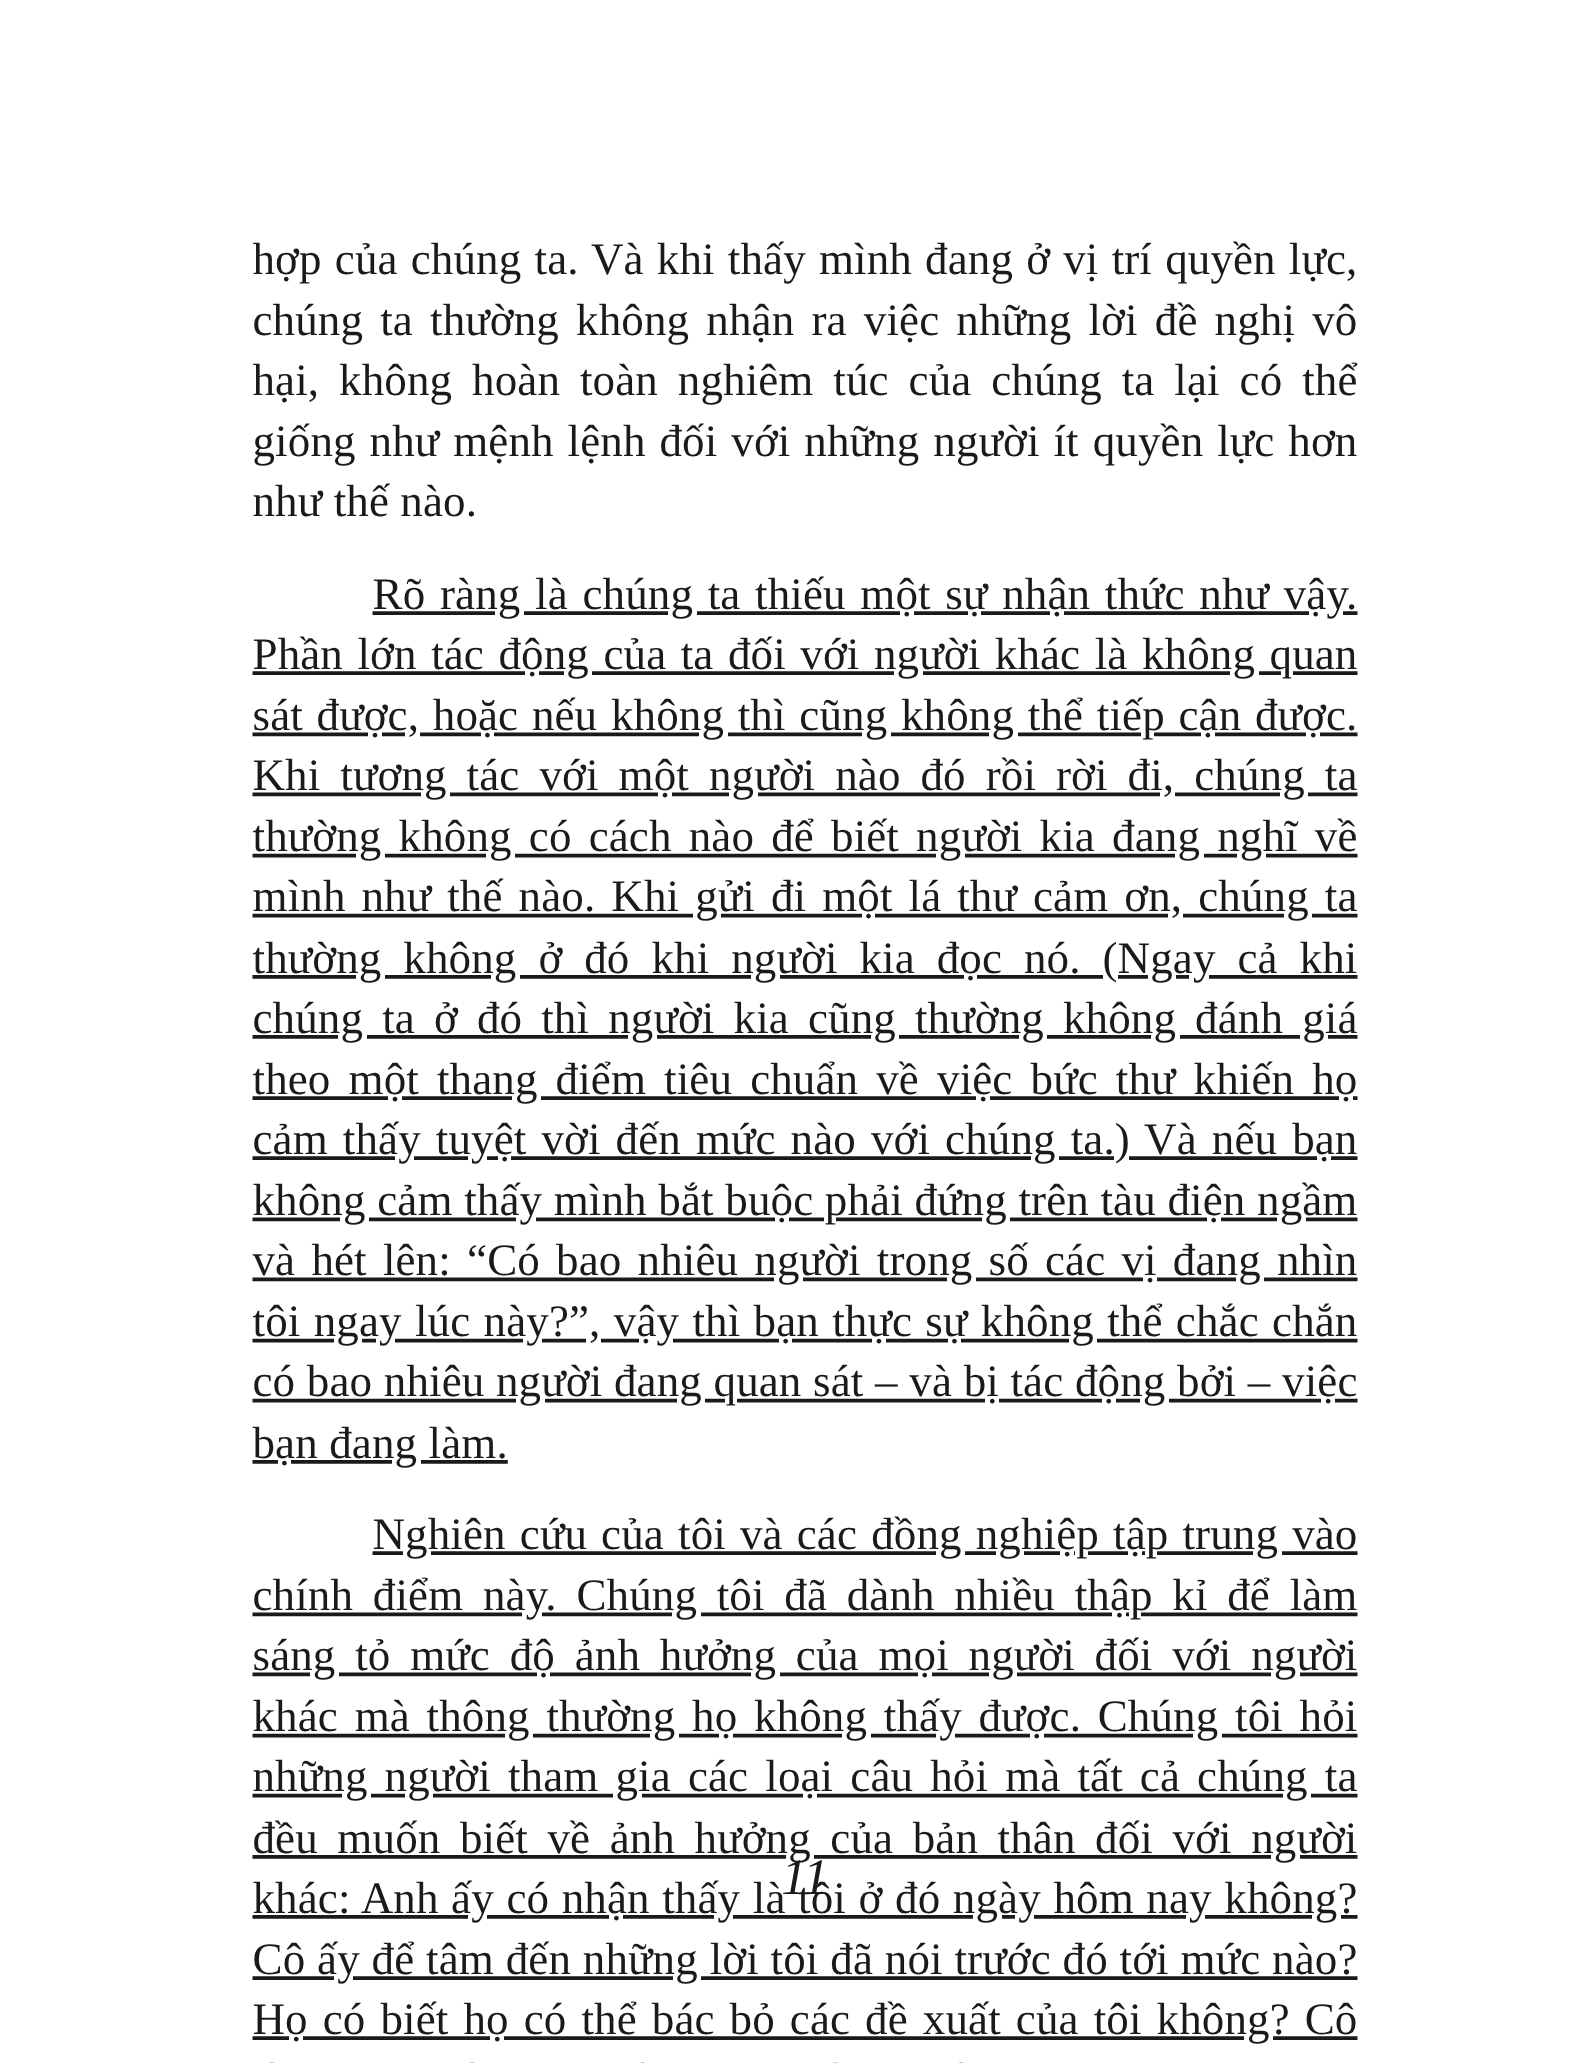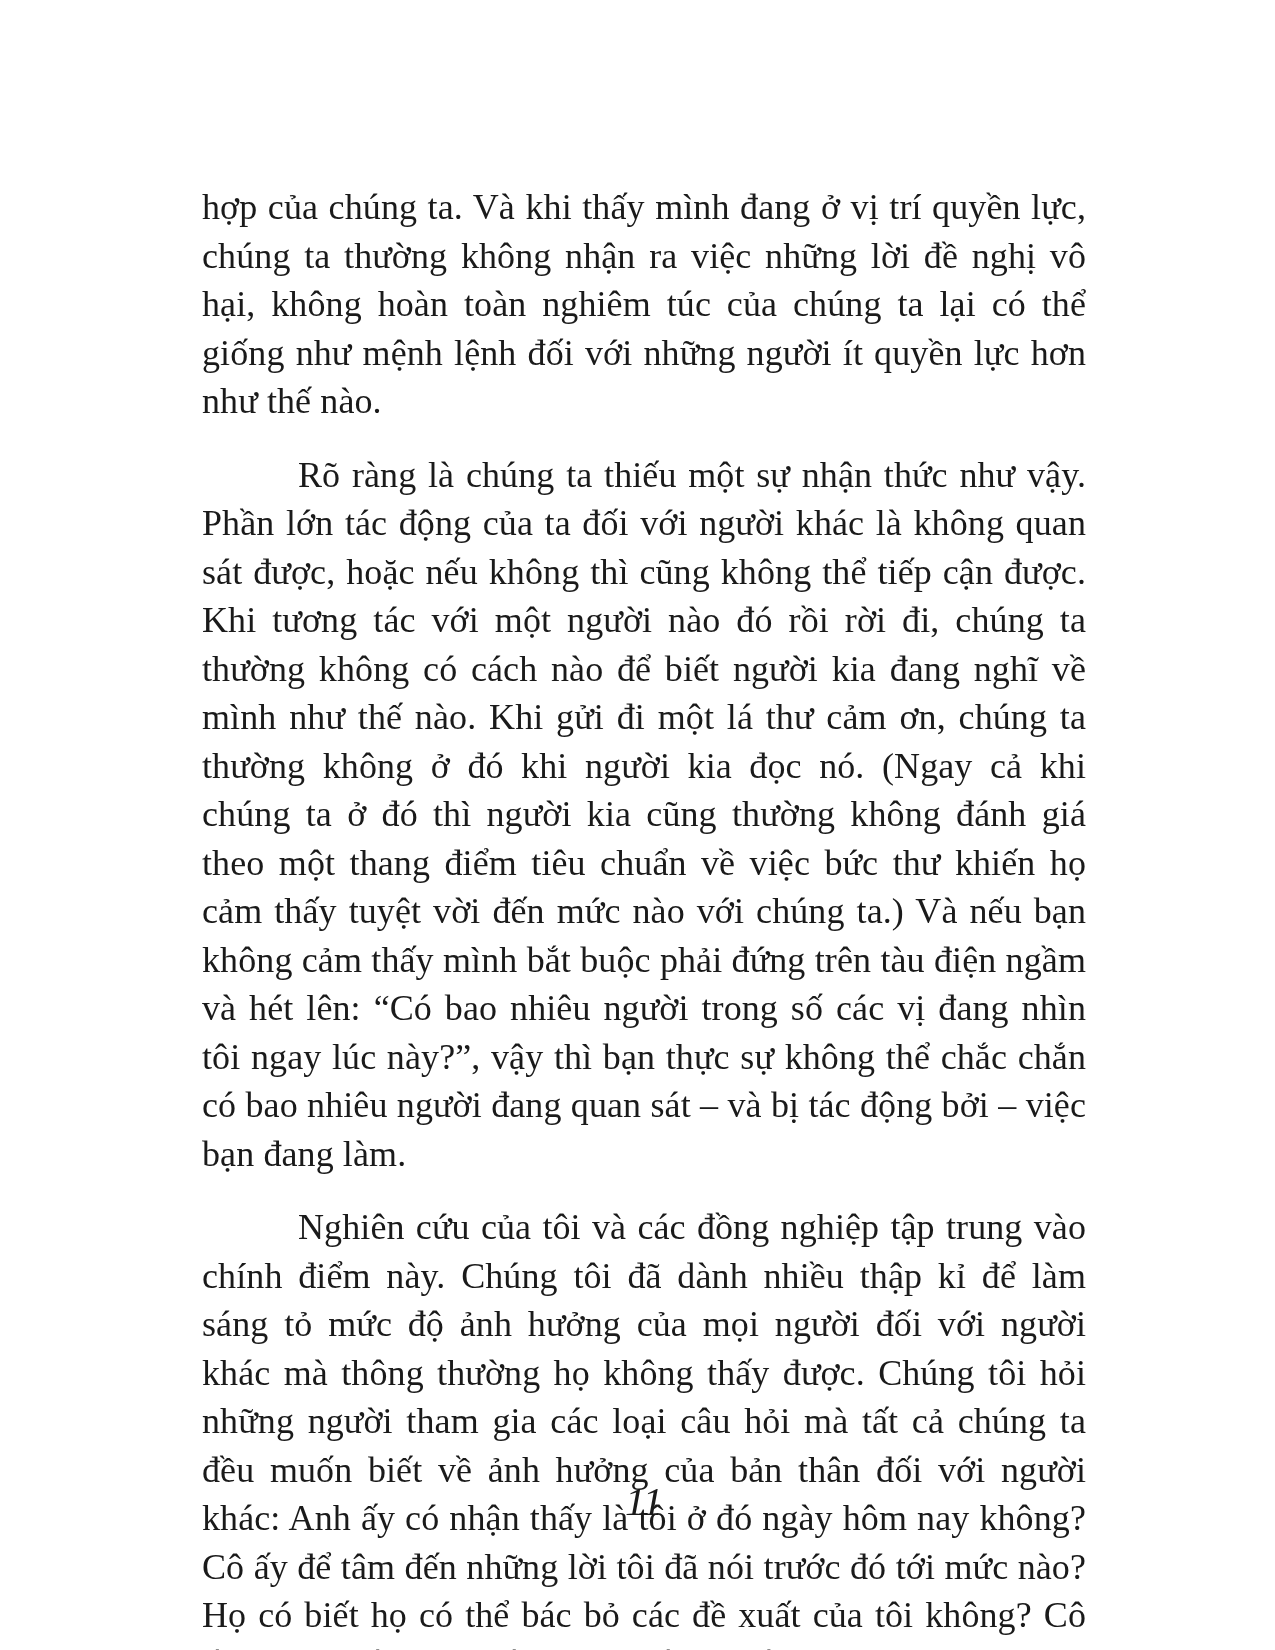--- a/index.html
+++ b/index.html
@@ -30,20 +30,21 @@
     text-align: justify;
     text-justify: inter-word;
     letter-spacing: 0.1px;
   }
   .para {
     margin: 0;
     padding: 0;
   }
   .para + .para {
     margin-top: 25px;
+    text-decoration: underline;
   }
   .para.indented {
     text-indent: 96px;
   }
   .folio {
     position: absolute;
     left: 202px;
     top: 1477px;
     width: 884px;
     text-align: center;

